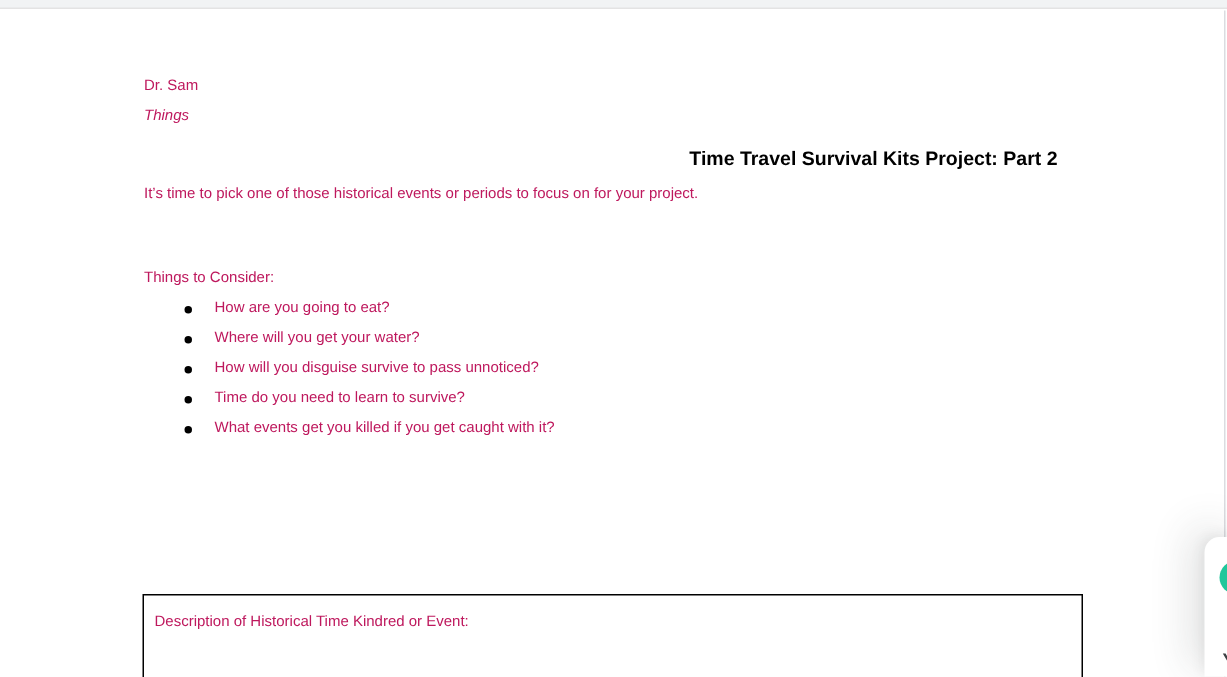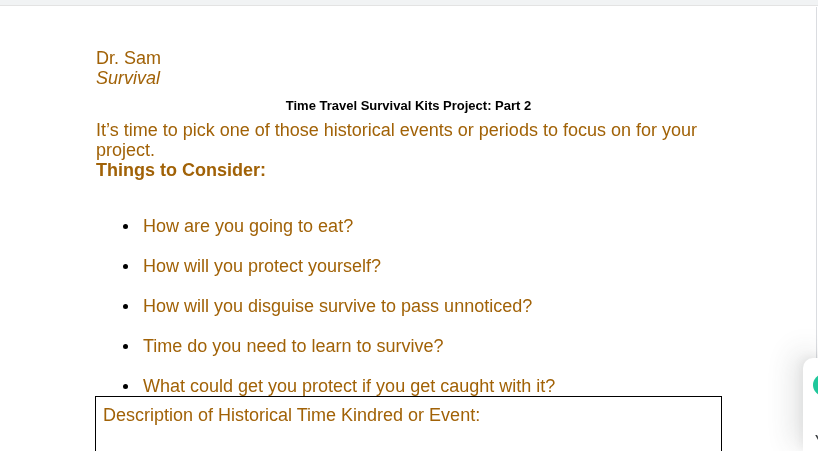--- a/index.html
+++ b/index.html
@@ -5,34 +5,34 @@
   * { margin:0; padding:0; box-sizing:border-box; }
   html,body { width:818px; height:451px; overflow:hidden; background:#fff;
     font-family:"Liberation Sans", sans-serif; color:#000; }
 
   .topbar { position:absolute; top:0; left:0; width:818px; height:6px;
     background:#f1f3f4; border-bottom:1px solid #e3e3e3; z-index:2; }
 
   .right-edge { position:absolute; top:7px; left:816px; width:1px; height:444px;
     background:#dadce0; z-index:1; }
 
-  .doc-text { font-size:18px; line-height:20px; color:#a16207; }
+  .doc-text { font-size:10px; line-height:20px; color:#be185d; }
 
   .author { position:absolute; left:96px; top:48px; }
   .author .line2 { font-style:italic; }
 
-  .doc-title { position:absolute; left:96px; top:96px; width:625px;
-    text-align:center; font-weight:bold; font-size:13px; line-height:20px; }
+  .doc-title { position:absolute; left:80px; top:96px; width:625px;
+    text-align:right; font-weight:bold; font-size:13px; line-height:20px; }
 
   .intro { position:absolute; left:96px; top:120px; width:625px; }
 
-  .consider-heading { position:absolute; left:96px; top:160px; font-weight:bold; }
+  .consider-heading { position:absolute; left:96px; top:176px; font-weight:normal; }
 
   .bullet-list { position:absolute; left:96px; top:196px; width:625px; list-style:none; }
-  .bullet-list li { position:relative; height:20px; padding-left:47px;margin-top:20px; }
+  .bullet-list li { position:relative; height:20px; padding-left:47px; }
   .bullet-list li::before { content:""; position:absolute; left:27px; top:8px;
     width:5px; height:5px; border-radius:50%; background:#000; }
 
   .desc-box { position:absolute; left:95px; top:396px; width:627px; height:70px;
     border:1px solid #000; background:#fff; padding:8px 7px; }
 
   
   .popup-card { position:absolute; left:803px; top:358px; width:20px; height:93px;
     background:#fff; border-top-left-radius:10px; z-index:3;
     box-shadow:-8px -6px 28px rgba(60,64,67,0.18), -2px -2px 8px rgba(60,64,67,0.08); }
@@ -42,35 +42,35 @@
     overflow:hidden; font-size:12px; font-weight:bold; color:#3c4043; line-height:10px; }
 </style>
 </head>
 <body>
 
 <div class="topbar"></div>
 <div class="right-edge"></div>
 
 <div class="author doc-text">
   <div class="line1">Dr. Sam</div>
-  <div class="line2">Survival</div>
+  <div class="line2">Things</div>
 </div>
 
 <div class="doc-title">Time Travel Survival Kits Project: Part 2</div>
 
 <div class="intro doc-text">It’s time to pick one of those historical events or periods to focus on for your project.</div>
 
 <div class="consider-heading doc-text">Things to Consider:</div>
 
 <ul class="bullet-list doc-text">
   <li>How are you going to eat?</li>
-  <li>How will you protect yourself?</li>
+  <li>Where will you get your water?</li>
   <li>How will you disguise survive to pass unnoticed?</li>
   <li>Time do you need to learn to survive?</li>
-  <li>What could get you protect if you get caught with it?</li>
+  <li>What events get you killed if you get caught with it?</li>
 </ul>
 
 <div class="desc-box doc-text">
   <div>Description of Historical Time Kindred or Event:</div>
 </div>
 
 <div class="popup-card">
   <div class="popup-accent"></div>
   <div class="popup-text-clip">Y</div>
 </div>

